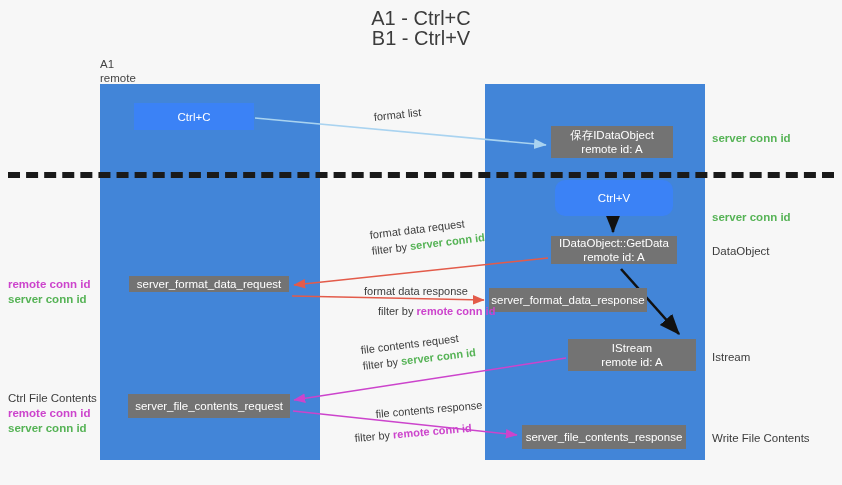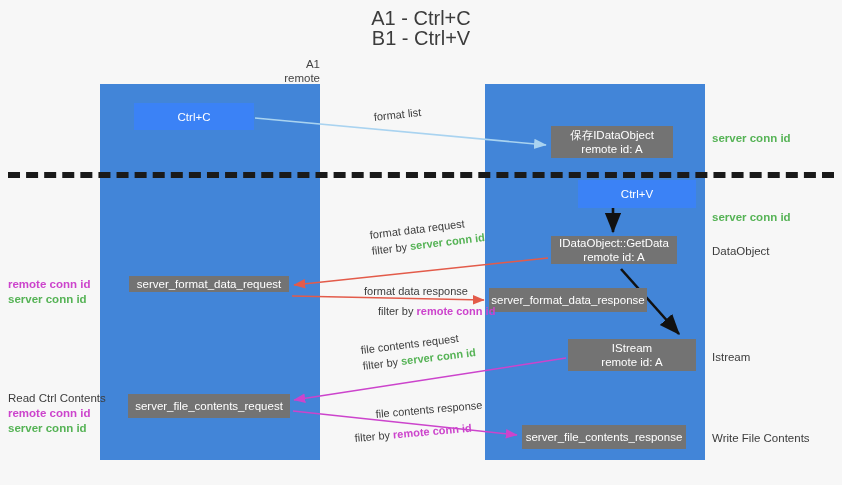--- a/index.html
+++ b/index.html
@@ -17,21 +17,21 @@
     left:0;top:8px;width:842px;text-align:center;
     font-size:20px;line-height:20px;color:#3c3c3c;
   }
 
   
   .lane{background:#4285d8;}
   #lane-a{left:100px;top:84px;width:220px;height:376px;}
   #lane-b{left:485px;top:84px;width:220px;height:376px;}
 
   .lane-head{
-    text-align:right;font-size:11.5px;line-height:14px;color:#444;
+    text-align:left;font-size:11.5px;line-height:14px;color:#444;
     width:220px;
   }
   #head-a{left:100px;top:57px;}
   #head-b{left:485px;top:57px;}
   .lane-head .l1{display:block;}
   .lane-head .l2{display:block;}
 
   
   #divider{
     left:8px;top:172px;width:826px;height:0;
@@ -43,21 +43,21 @@
     box-sizing:border-box;
     display:flex;flex-direction:column;align-items:center;justify-content:center;
     color:#ffffff;font-size:11.5px;line-height:14px;text-align:center;
   }
   .box.orange{background:#737373;}
   .box.green{background:#3b82f6;}
   .box .ln{display:block;white-space:nowrap;}
 
   #box-ctrlc{left:134px;top:103px;width:120px;height:27px;}
   #box-idataobject{left:551px;top:126px;width:122px;height:32px;}
-  #box-ctrlv{left:578px;top:180px;width:118px;height:28px;}
+  #box-ctrlv{left:555px;top:180px;width:118px;height:36px;border-radius:10px;}
   #box-getdata{left:551px;top:236px;width:126px;height:28px;}
   #box-istream{left:568px;top:339px;width:128px;height:32px;}
   #box-fmt-req{left:129px;top:276px;width:160px;height:16px;}
   #box-fmt-resp{left:489px;top:288px;width:158px;height:24px;}
   #box-file-req{left:128px;top:394px;width:162px;height:24px;}
   #box-file-resp{left:522px;top:425px;width:164px;height:24px;}
 
   
   .side{font-size:11.5px;line-height:15px;white-space:nowrap;}
   .green-txt{color:#56b356;font-weight:bold;}
@@ -190,21 +190,21 @@
   <div class="abs side plain-txt" id="side-dataobject">DataObject</div>
   <div class="abs side plain-txt" id="side-istream">Istream</div>
   <div class="abs side plain-txt" id="side-writefile">Write File Contents</div>
 
   <div class="abs side" id="left-pair-1">
     <span class="magenta-txt">remote conn id</span>
     <span class="green-txt">server conn id</span>
   </div>
 
   <div class="abs side" id="left-block-2">
-    <span class="hdr">Read Ctrl Contents</span>
+    <span class="hdr">Ctrl File Contents</span>
     <span class="magenta-txt">remote conn id</span>
     <span class="green-txt">server conn id</span>
   </div>
 
   <div class="abs annot" id="an-formatlist">
     <div class="l1">format list</div>
   </div>
 
   <div class="abs annot" id="an-fdreq">
     <div class="l1">format data request</div>

